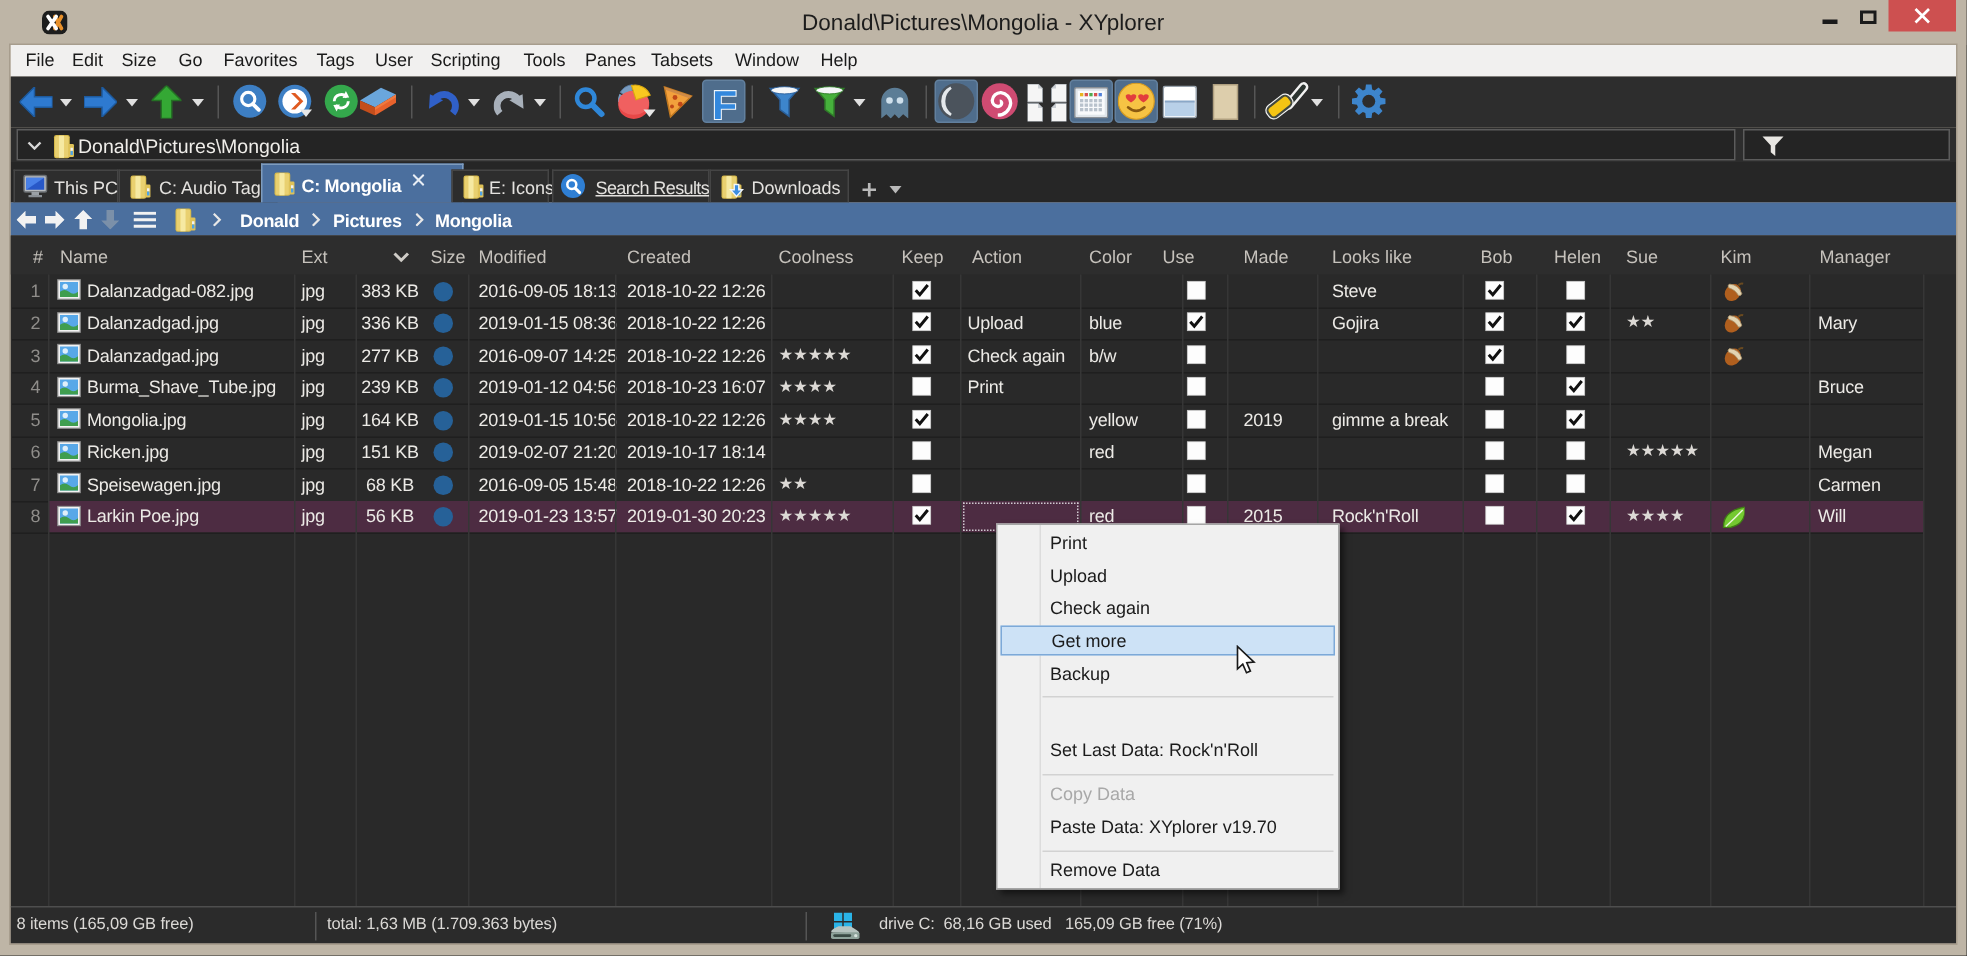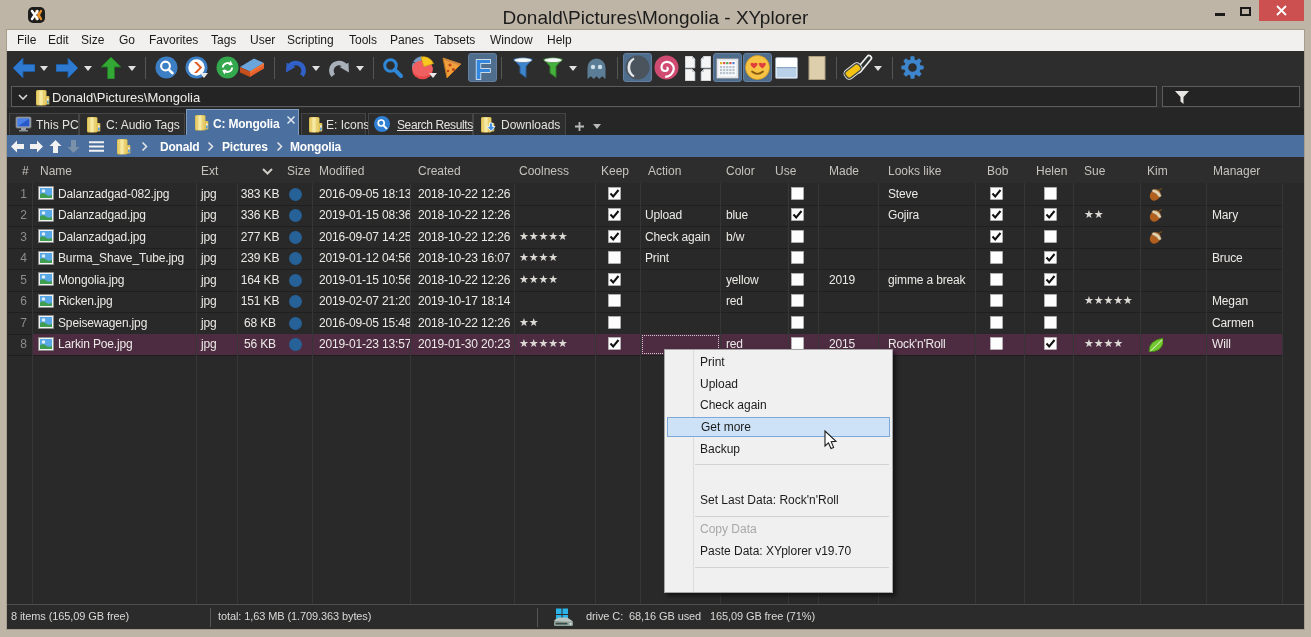--- a/index.html
+++ b/index.html
@@ -1,21 +1,21 @@
 <!DOCTYPE html>
 <html><head>
 <meta charset="utf-8">
 <style>
   * { margin:0; padding:0; box-sizing:border-box; }
   html,body { width:1311px; height:637px; overflow:hidden; }
   body { font-family:"Liberation Sans", sans-serif; background:#beb5a6; position:relative; }
   .abs { position:absolute; }
 
   #titlebar { left:0; top:0; width:1311px; height:30px; background:#beb5a6; }
-  #titletext { left:0; top:7px; width:1311px; text-align:center; font-size:19px; color:#1c1c1c; }
+  #titletext { left:0; top:7px; width:1311px; text-align:center; font-size:15px; color:#1c1c1c; }
   #btn-min { left:1215px; top:13px; width:10px; height:3px; background:#1a1a1a; }
   #btn-max { left:1240px; top:7px; width:11px; height:9px; border:2px solid #1a1a1a; }
   #btn-close { left:1259px; top:0; width:45px; height:21px; background:#cd5050; text-align:center; }
 
   #menubar { left:7px; top:30px; width:1297px; height:21px; background:#f1f0ef; font-size:12px; color:#1a1a1a; }
   #menubar span { position:absolute; top:3px; }
 
   #toolbar { left:7px; top:51px; width:1297px; height:34px; background:#2d2d2d; }
   .tsep { position:absolute; top:6px; width:1px; height:22px; background:#565656; }
   .dd { position:absolute; width:0; height:0; border-left:4px solid transparent; border-right:4px solid transparent; border-top:5px solid #e0e0e0; top:14px; }
@@ -308,21 +308,21 @@
       <svg style="position:absolute;left:5px;top:2px" width="17" height="17" viewBox="0 0 17 17">
         <rect x="2" y="1" width="10.5" height="15.5" rx="1.5" fill="#d5b84a"></rect>
         <rect x="2.7" y="1.7" width="9.1" height="14.1" rx="1" fill="#e9d070"></rect>
         <rect x="5.3" y="1.4" width="3.4" height="14.8" fill="#f6e9a2"></rect>
         <path d="M11.5 7 h3 a0.8 0.8 0 0 1 0.8 0.8 v7 a0.8 0.8 0 0 1 -0.8 0.8 h-3 z" fill="#dfc258"></path>
         <rect x="13" y="9.5" width="1.6" height="2" fill="#f2f2f2"></rect>
         <rect x="13" y="11.7" width="1.6" height="2.6" fill="#4da3e8"></rect>
       </svg>
       <span class="lbl" style="left:26px">C: Audio Tags</span>
     </div>
-    <div id="tab-active" style="left:179px;width:113px">
+    <div id="tab-active" style="left:167px;width:135px">
       <svg style="position:absolute;left:6px;top:4px" width="17" height="17" viewBox="0 0 17 17">
         <rect x="2" y="1" width="10.5" height="15.5" rx="1.5" fill="#d5b84a"></rect>
         <rect x="2.7" y="1.7" width="9.1" height="14.1" rx="1" fill="#e9d070"></rect>
         <rect x="5.3" y="1.4" width="3.4" height="14.8" fill="#f6e9a2"></rect>
         <path d="M11.5 7 h3 a0.8 0.8 0 0 1 0.8 0.8 v7 a0.8 0.8 0 0 1 -0.8 0.8 h-3 z" fill="#dfc258"></path>
         <rect x="13" y="9.5" width="1.6" height="2" fill="#f2f2f2"></rect>
         <rect x="13" y="11.7" width="1.6" height="2.6" fill="#4da3e8"></rect>
       </svg>
       <span style="position:absolute;left:26px;top:7px;letter-spacing:-0.2px">C: Mongolia</span>
       <svg style="position:absolute;left:100px;top:6px" width="8" height="8" viewBox="0 0 8 8">
@@ -770,17 +770,18 @@
   <div class="mi" style="top:23.7px"><span class="t">Upload</span></div>
   <div class="mi" style="top:45.4px"><span class="t">Check again</span></div>
   <div class="mi" id="mi-hl" style="top:67.1px;height:20px;line-height:19px"><span class="t">Get more</span></div>
   <div class="mi" style="top:88.8px"><span class="t">Backup</span></div>
   <div class="msep" style="top:114.4px"></div>
   <div class="mi" style="top:139.9px"><span class="t">Set Last Data: Rock'n'Roll</span></div>
   <div class="msep" style="top:165.5px"></div>
   <div class="mi mi-dis" style="top:169.3px"><span class="t">Copy Data</span></div>
   <div class="mi" style="top:191px"><span class="t">Paste Data: XYplorer v19.70</span></div>
   <div class="msep" style="top:216.6px"></div>
+  <div class="mi" style="top:220.4px"><span class="t">Remove Data</span></div>
 </div>
 
 <svg class="abs" id="cursor" style="left:824px;top:430px" width="14" height="21" viewBox="0 0 14 21">
   <path d="M1 1 L1 16 L4.5 12.8 L7 18.5 L9.6 17.4 L7.2 11.8 L12 11.4 Z" fill="#fff" stroke="#1a1a1a" stroke-width="1.1"></path>
 </svg>
 
 </body></html>

